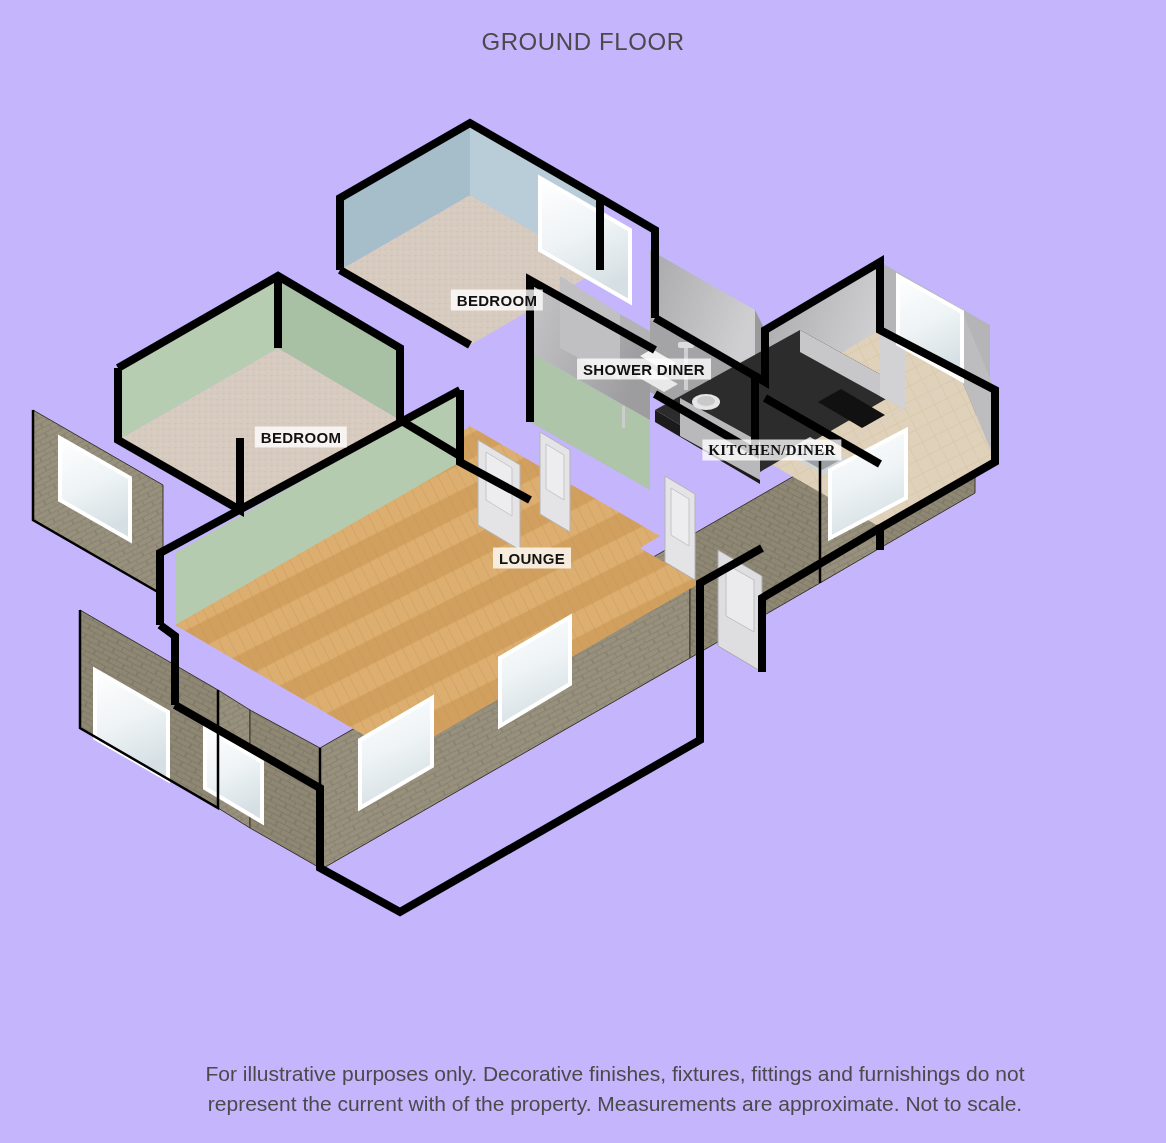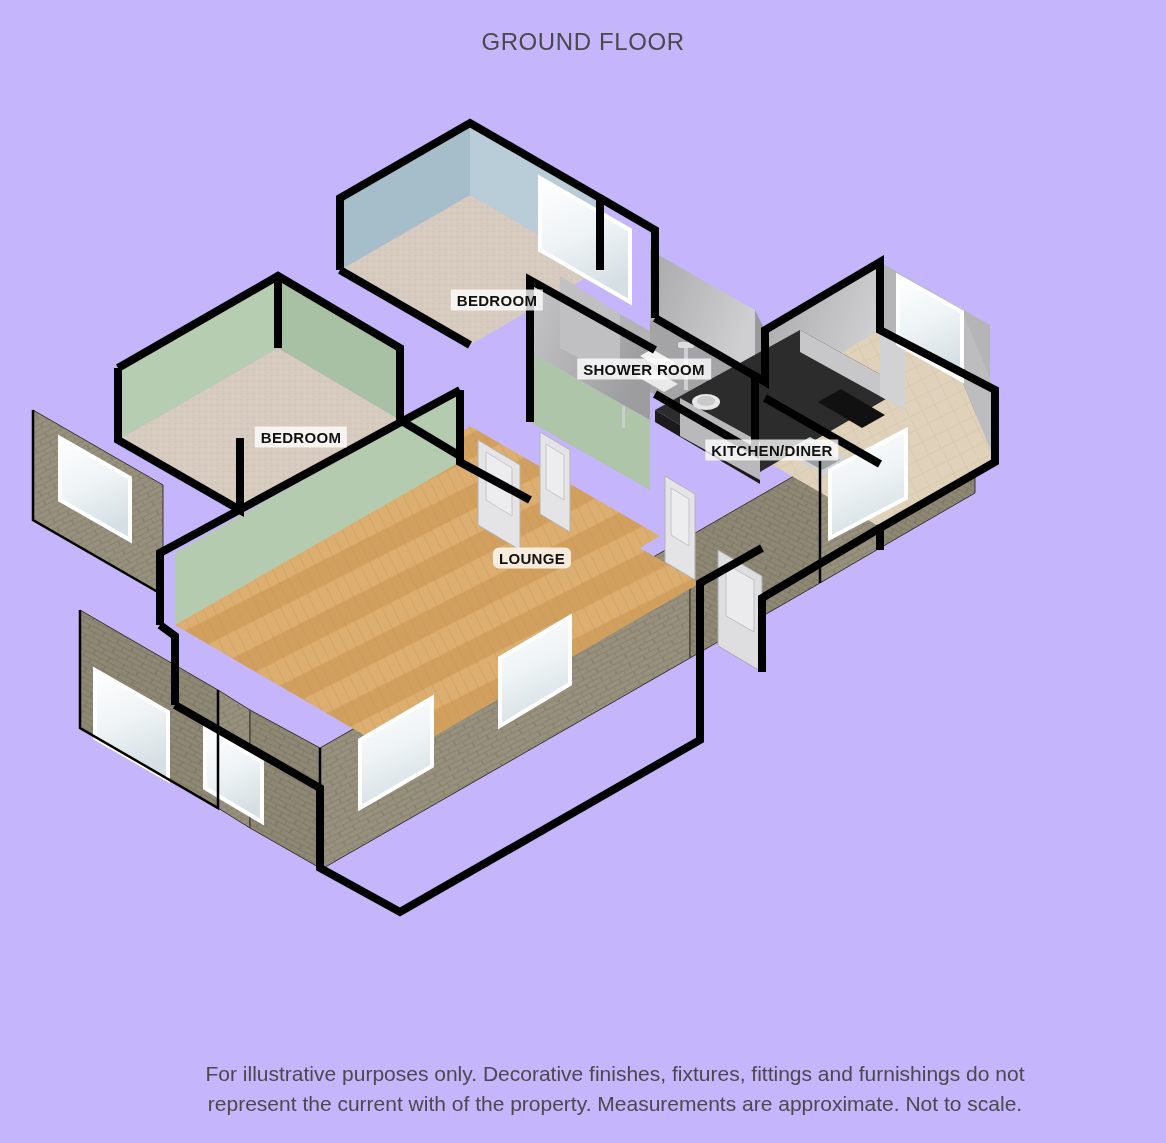--- a/index.html
+++ b/index.html
@@ -280,23 +280,23 @@
       <g fill="none" stroke="#000000" stroke-width="2.5">
         <polyline points="33,330 33,440 163,515"></polyline>
         <polyline points="80,530 80,648 218,728 218,610"></polyline>
         <polyline points="320,788 320,668"></polyline>
         <polyline points="820,381 820,503"></polyline>
       </g>
     </svg>
 
     <div class="room-label" style="left:497px; top:220px;">BEDROOM</div>
     <div class="room-label" style="left:301px; top:357px;">BEDROOM</div>
-    <div class="room-label" style="left:644px; top:289px;">SHOWER ROOM</div>
-    <div class="room-label" style="left:772px; top:370px;">KITCHEN/DINER</div>
-    <div class="room-label" style="left:532px; top:478px;border-radius:6px;">LOUNGE</div>
+    <div class="room-label" style="left:644px; top:289px;">SHOWER DINER</div>
+    <div class="room-label" style="left:772px; top:370px;font-family:Liberation Serif, serif;">KITCHEN/DINER</div>
+    <div class="room-label" style="left:532px; top:478px;">LOUNGE</div>
   </div>
 
   <div class="footer">
     <div>For illustrative purposes only. Decorative finishes, fixtures, fittings and furnishings do not</div>
     <div>represent the current with of the property. Measurements are approximate. Not to scale.</div>
   </div>
 
 </div>
 
 </body></html>

